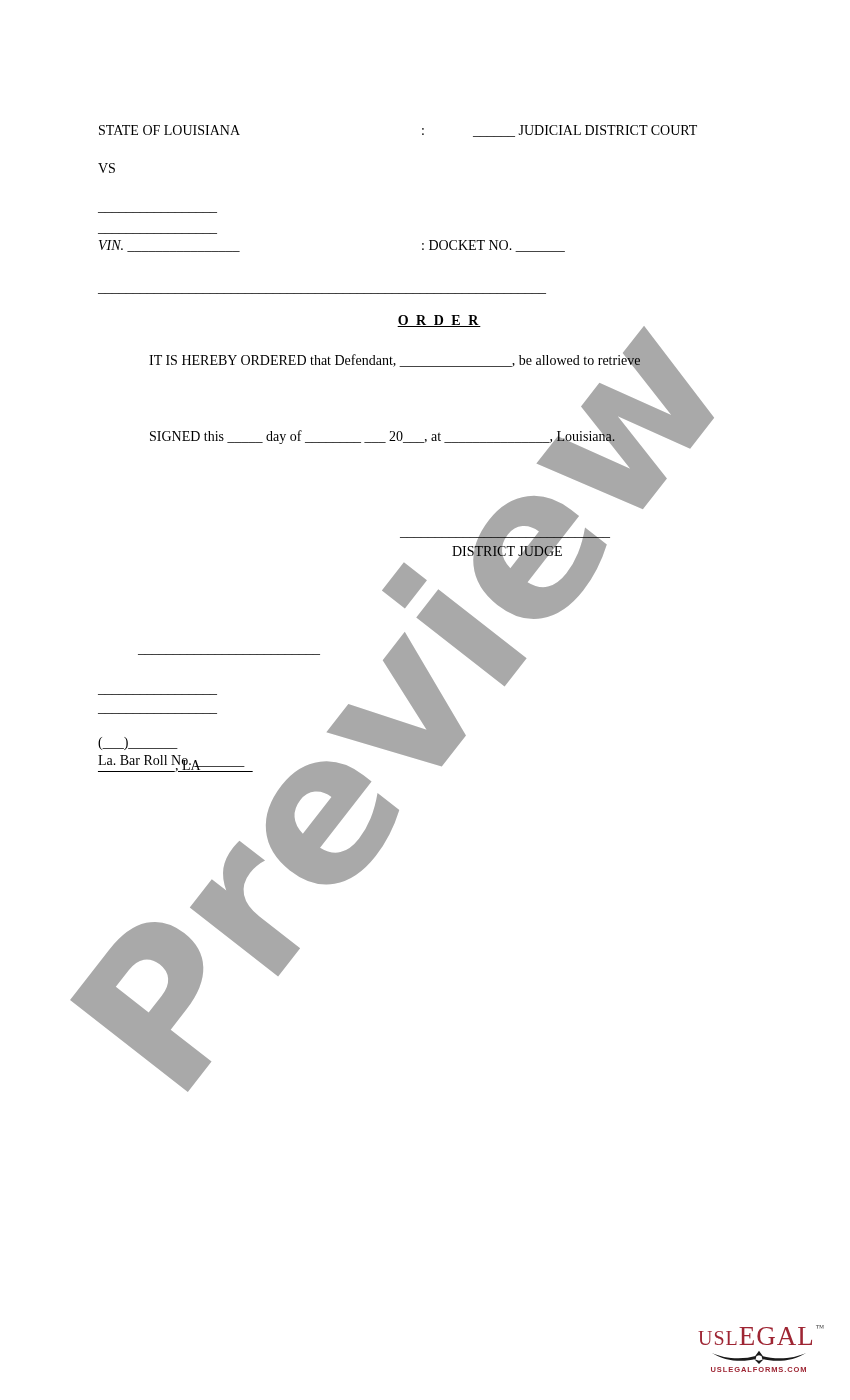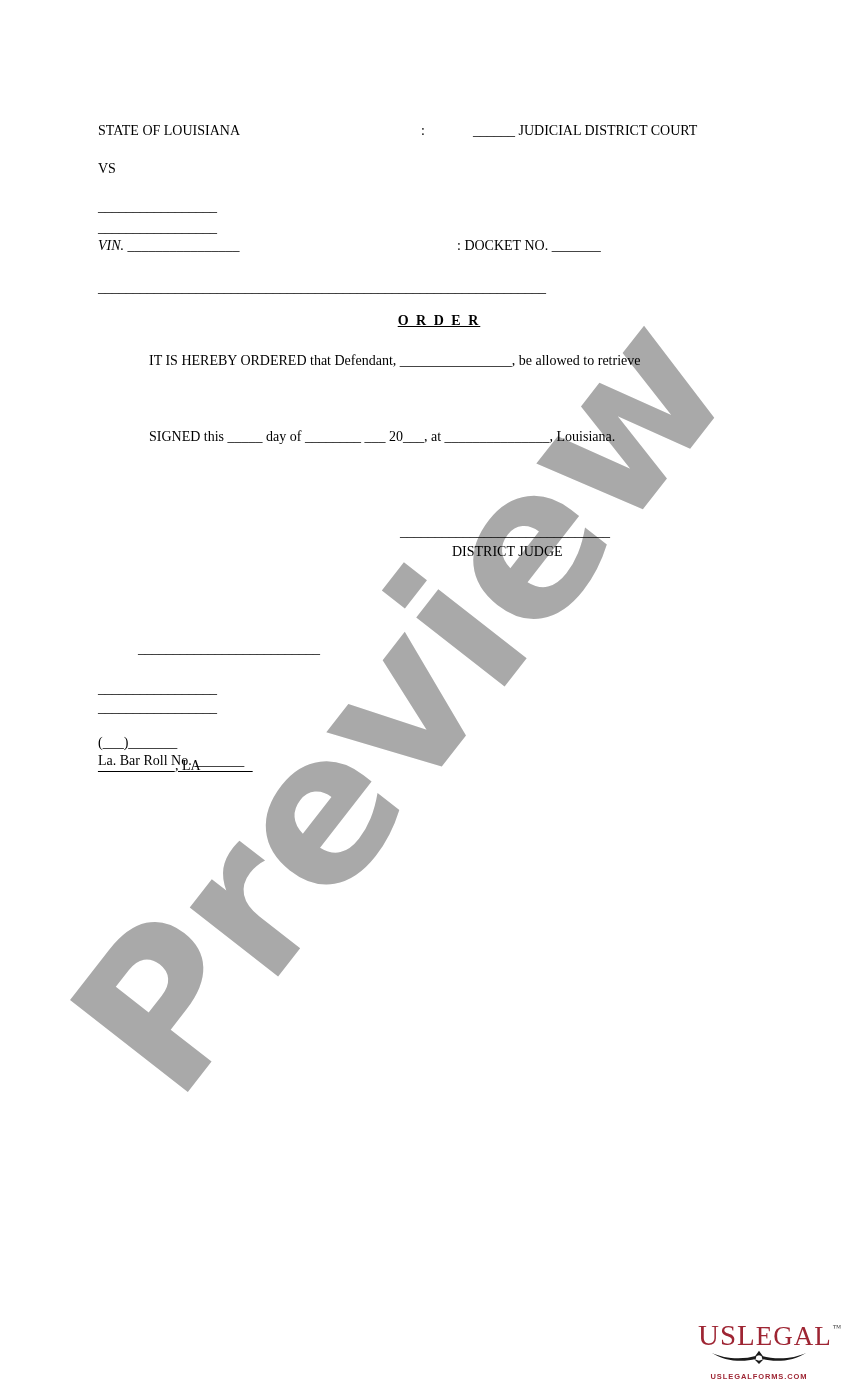--- a/index.html
+++ b/index.html
@@ -47,33 +47,33 @@
     text-align:center;
     z-index:2;
   }
   .logo .brand{
     color:#9e2533;
     font-family:"Liberation Serif",serif;
     letter-spacing:1px;
     line-height:24px;
     white-space:nowrap;
   }
-  .logo .brand .big{font-size:29px;}
+  .logo .brand .big{font-size:20px;}
   .logo .brand .small{font-size:27px;}
   .logo .tm{
     font-size:9px;
     color:#444444;
     vertical-align:14px;
     letter-spacing:0;
     margin-left:1px;
   }
   .logo .eagle{display:block;margin:0 auto;margin-top:-2px;}
   .logo .site{
     display:block;
-    margin-top:8px;
+    margin-top:1px;
     color:#9e2533;
     font-family:"Liberation Sans","DejaVu Sans",sans-serif;
     font-weight:bold;
     font-size:7.5px;
     letter-spacing:0.9px;
     white-space:nowrap;
   }
 </style>
 </head>
 <body>
@@ -85,21 +85,21 @@
   <div class="line" style="left:98px;top:122px;">STATE OF LOUISIANA</div>
   <div class="line" style="left:421px;top:122px;">:</div>
   <div class="line" style="left:473px;top:122px;">______ JUDICIAL DISTRICT COURT</div>
 
   <div class="line" style="left:98px;top:160px;">VS</div>
 
   <div class="line" style="left:98px;top:198px;">_________________</div>
   <div class="line" style="left:98px;top:219px;">_________________</div>
 
   <div class="line" style="left:98px;top:237px;font-style:italic;">VIN. ________________</div>
-  <div class="line" style="left:421px;top:237px;margin-left:36px;">: DOCKET NO. _______</div>
+  <div class="line" style="left:421px;top:237px;">: DOCKET NO. _______</div>
 
   <div class="line" style="left:98px;top:279px;">________________________________________________________________</div>
 
   <div class="line order-heading" style="top:312px;"><span>O R D E R</span></div>
 
   <div class="line" style="left:149px;top:352px;">IT IS HEREBY ORDERED that Defendant, ________________, be allowed to retrieve</div>
   <div class="line" style="left:149px;top:428px;">SIGNED this _____ day of ________ ___ 20___, at _______________, Louisiana.</div>
 
   <div class="line" style="left:400px;top:523px;">______________________________</div>
   <div class="line" style="left:452px;top:543px;">DISTRICT JUDGE</div>

